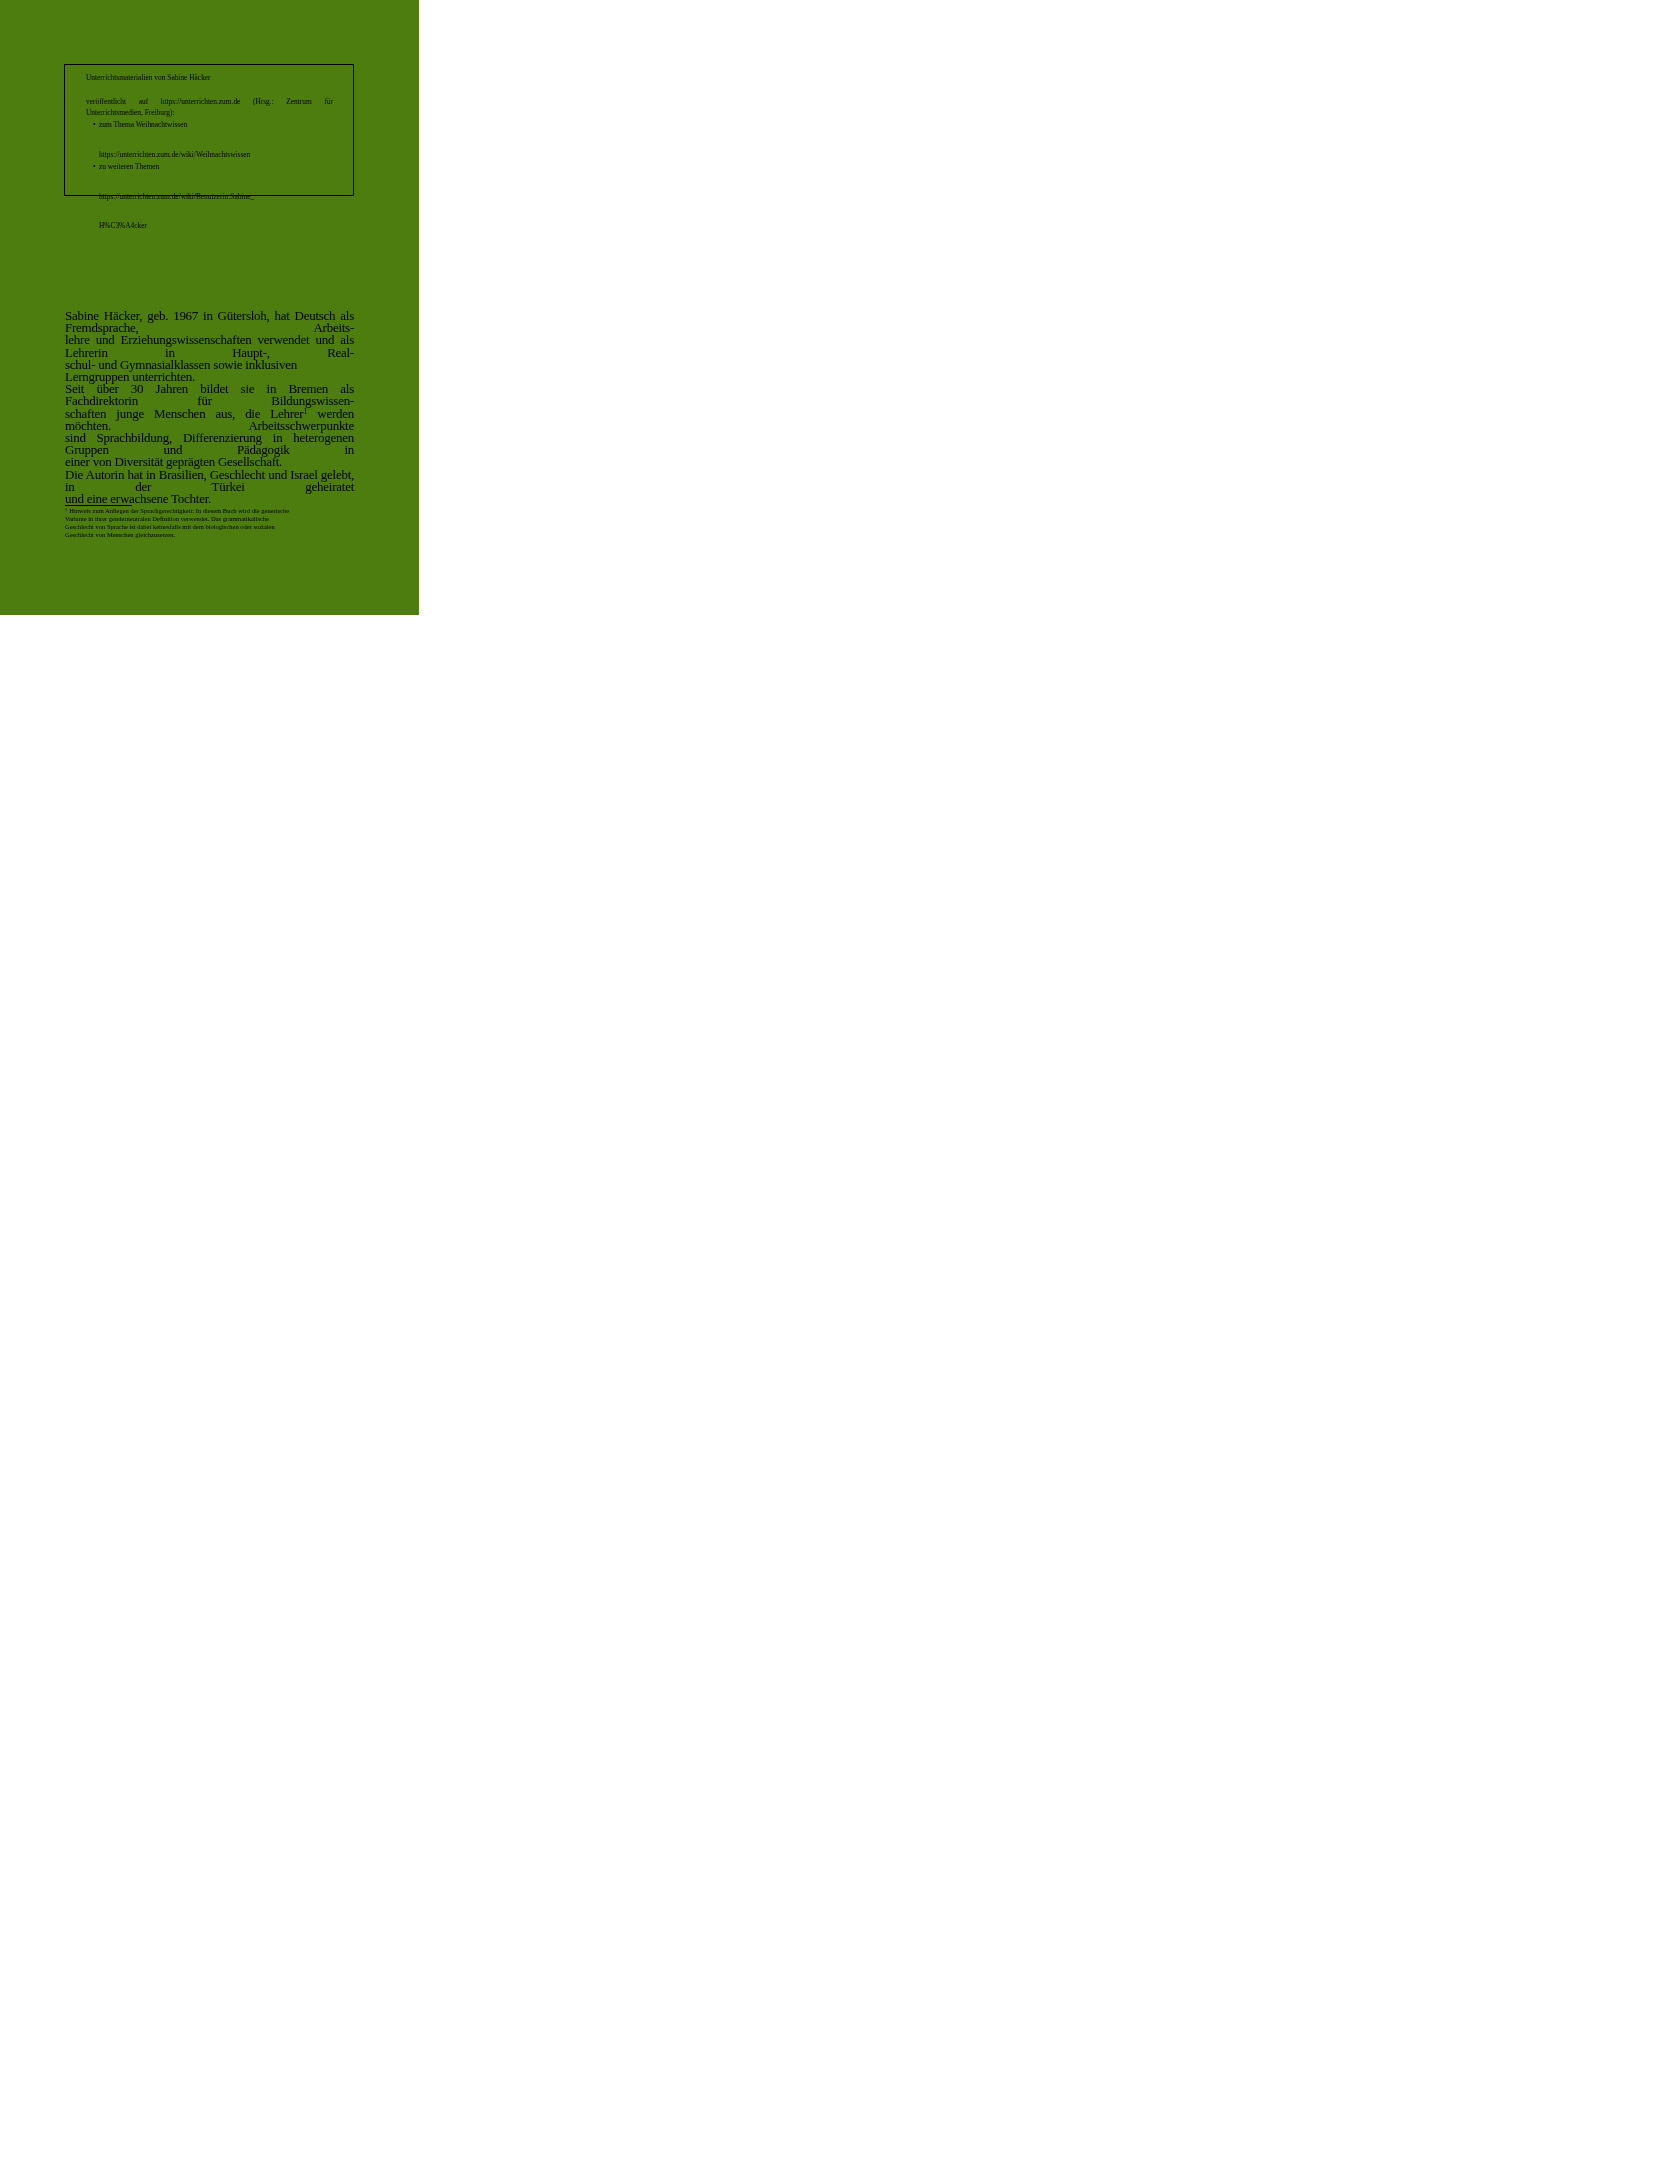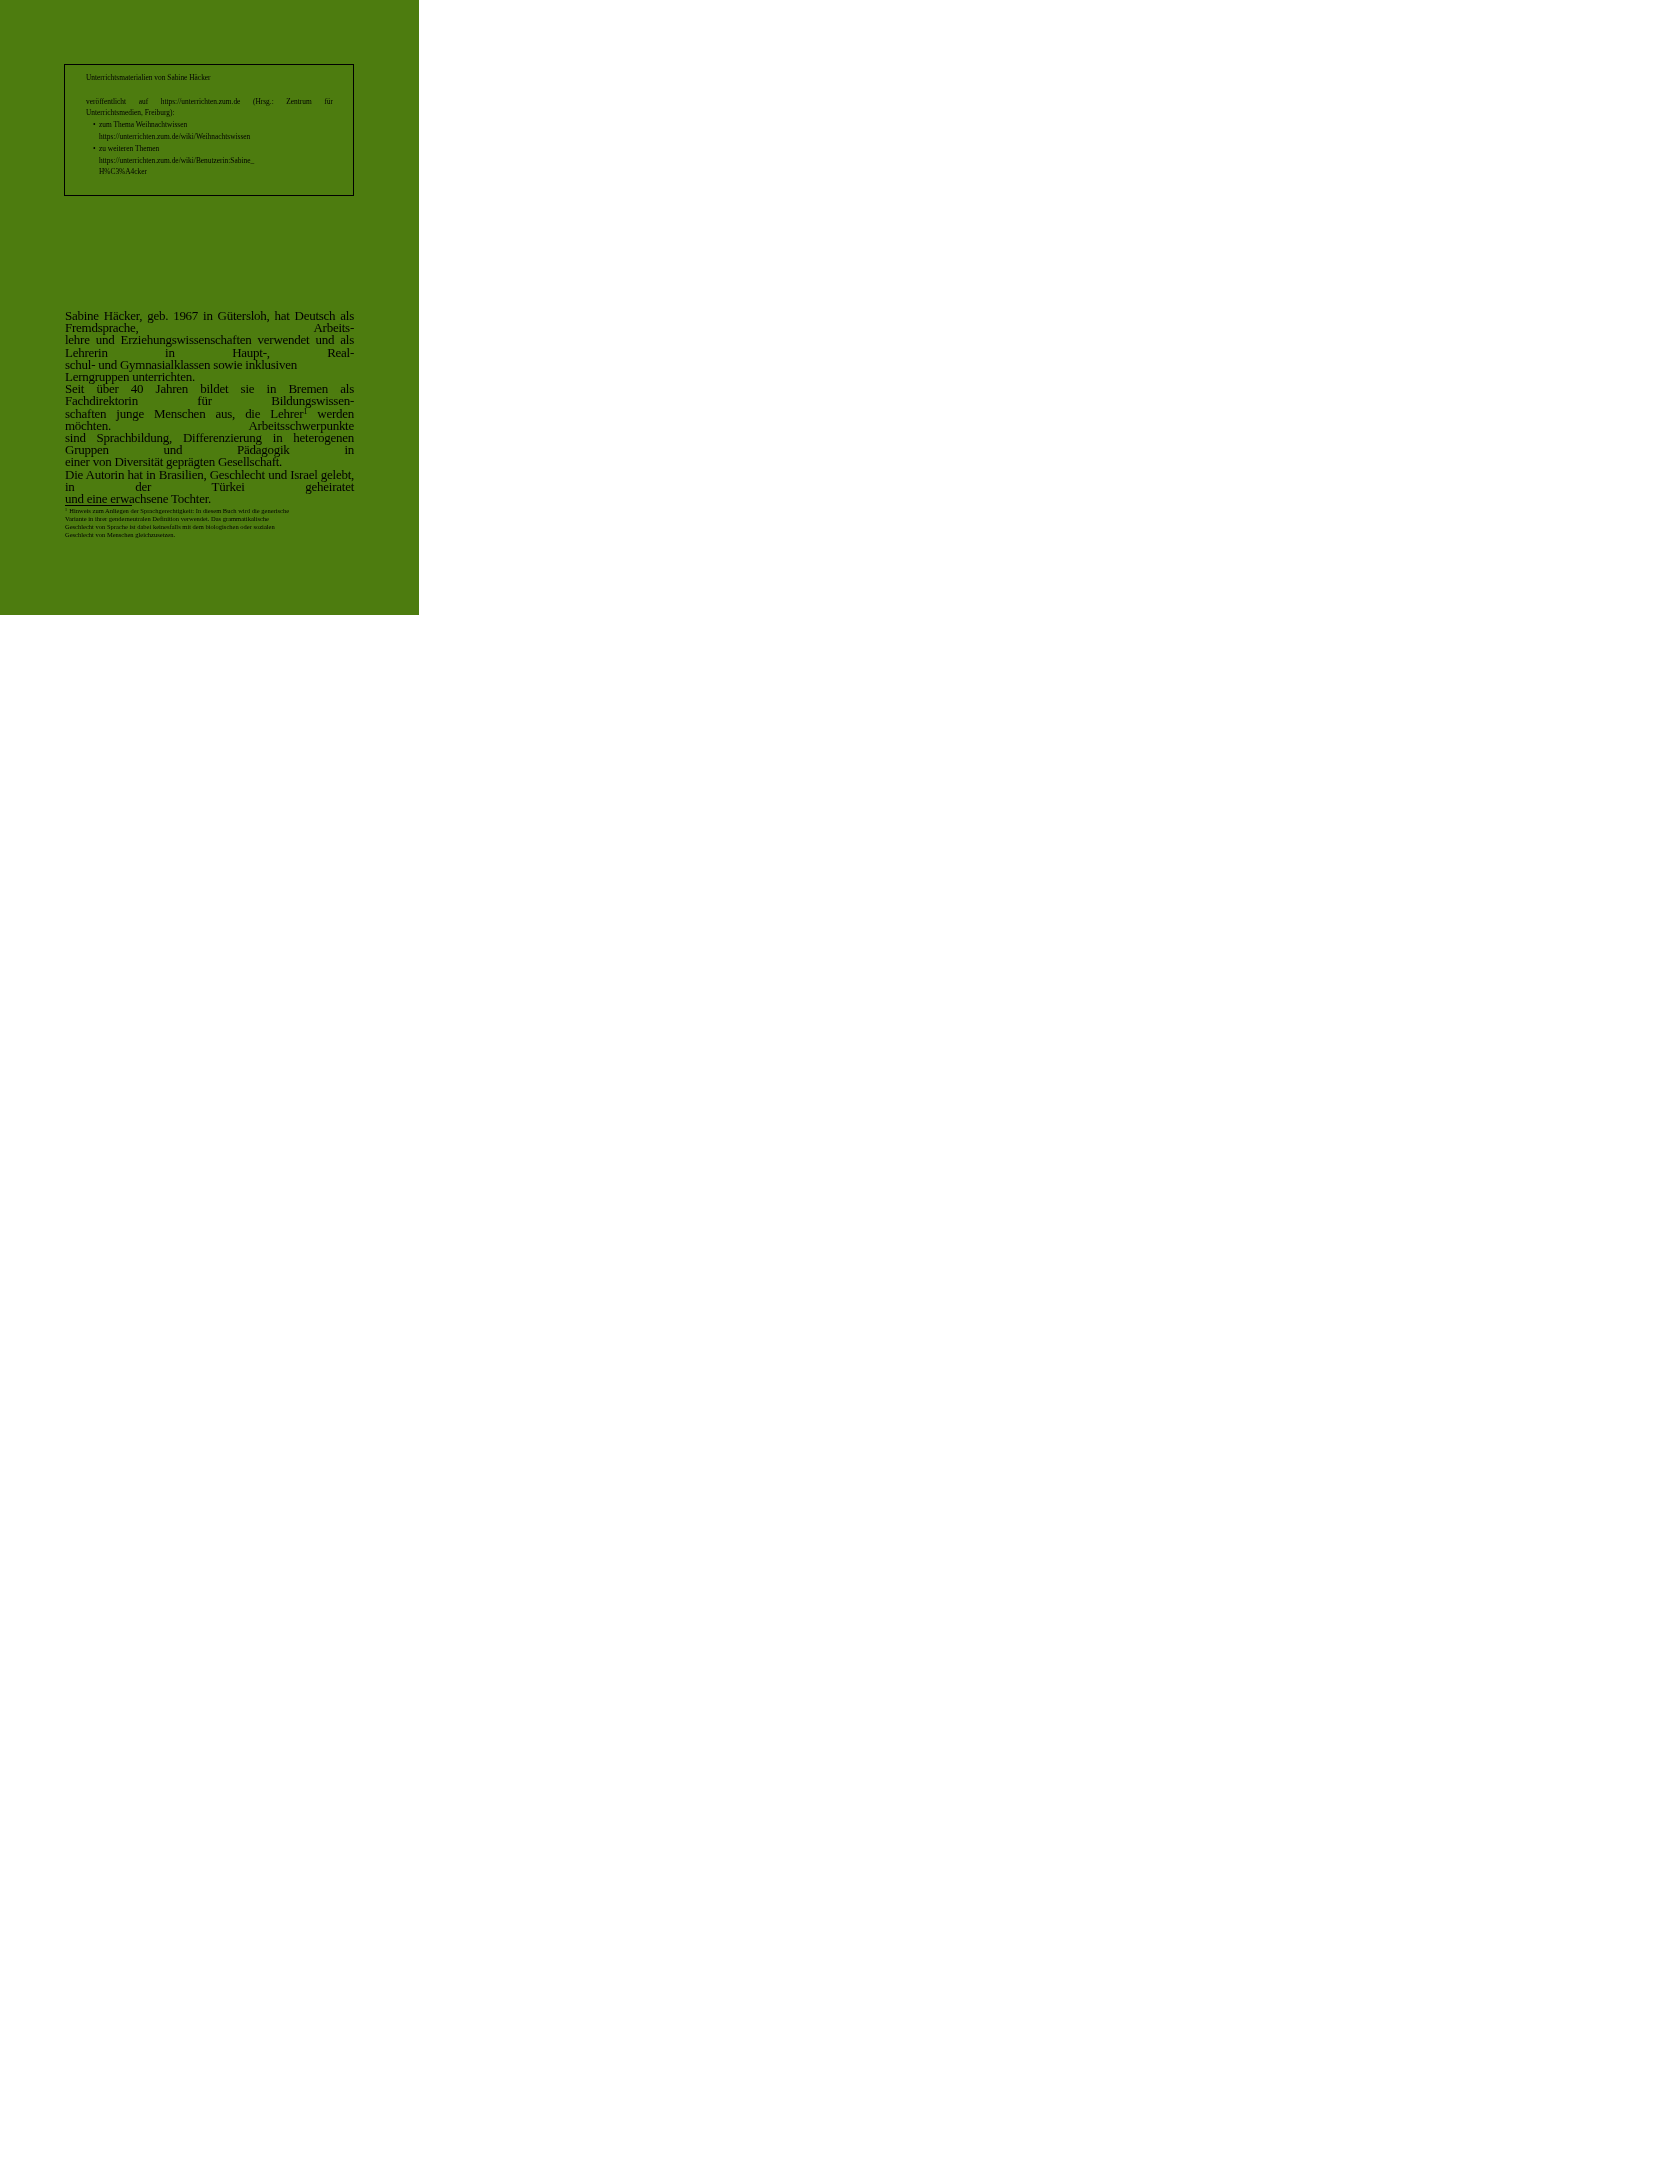--- a/index.html
+++ b/index.html
@@ -46,20 +46,21 @@
     padding-left: 13px;
   }
   .bullet-dot {
     position: absolute;
     left: 7px;
     top: 0;
   }
   .url-line {
     padding-left: 13px;
     word-break: break-all;
+    margin-top: 18px;
   }
 
   
   .bio {
     position: absolute;
     left: 65px;
     top: 310px;
     width: 289px;
     font-size: 13px;
     line-height: 12.2px;
@@ -116,21 +117,21 @@
       </div>
       <div class="url-line">https://unterrichten.zum.de/wiki/Benutzerin:Sabine_</div>
       <div class="url-line">H%C3%A4cker</div>
     </div>
   </div>
 
   <div class="bio">
     <div class="bio-line j">Sabine Häcker, geb. 1967 in Gütersloh, hat Deutsch als Fremdsprache, Arbeits-</div>
     <div class="bio-line j">lehre und Erziehungswissenschaften verwendet und als Lehrerin in Haupt-, Real-</div>
     <div class="bio-line">schul- und Gymnasialklassen sowie inklusiven Lerngruppen unterrichten.</div>
-    <div class="bio-line j">Seit über 40 Jahren bildet sie in Bremen als Fachdirektorin für Bildungswissen-</div>
+    <div class="bio-line j">Seit über 30 Jahren bildet sie in Bremen als Fachdirektorin für Bildungswissen-</div>
     <div class="bio-line j">
       <span>schaften junge Menschen aus, die Lehrer</span><span class="sup">1</span><span> werden möchten. Arbeitsschwerpunkte</span>
     </div>
     <div class="bio-line j">sind Sprachbildung, Differenzierung in heterogenen Gruppen und Pädagogik in</div>
     <div class="bio-line">einer von Diversität geprägten Gesellschaft.</div>
     <div class="bio-line j">Die Autorin hat in Brasilien, Geschlecht und Israel gelebt, in der Türkei geheiratet</div>
     <div class="bio-line">und eine erwachsene Tochter.</div>
   </div>
 
   <div class="fn-rule"></div>

